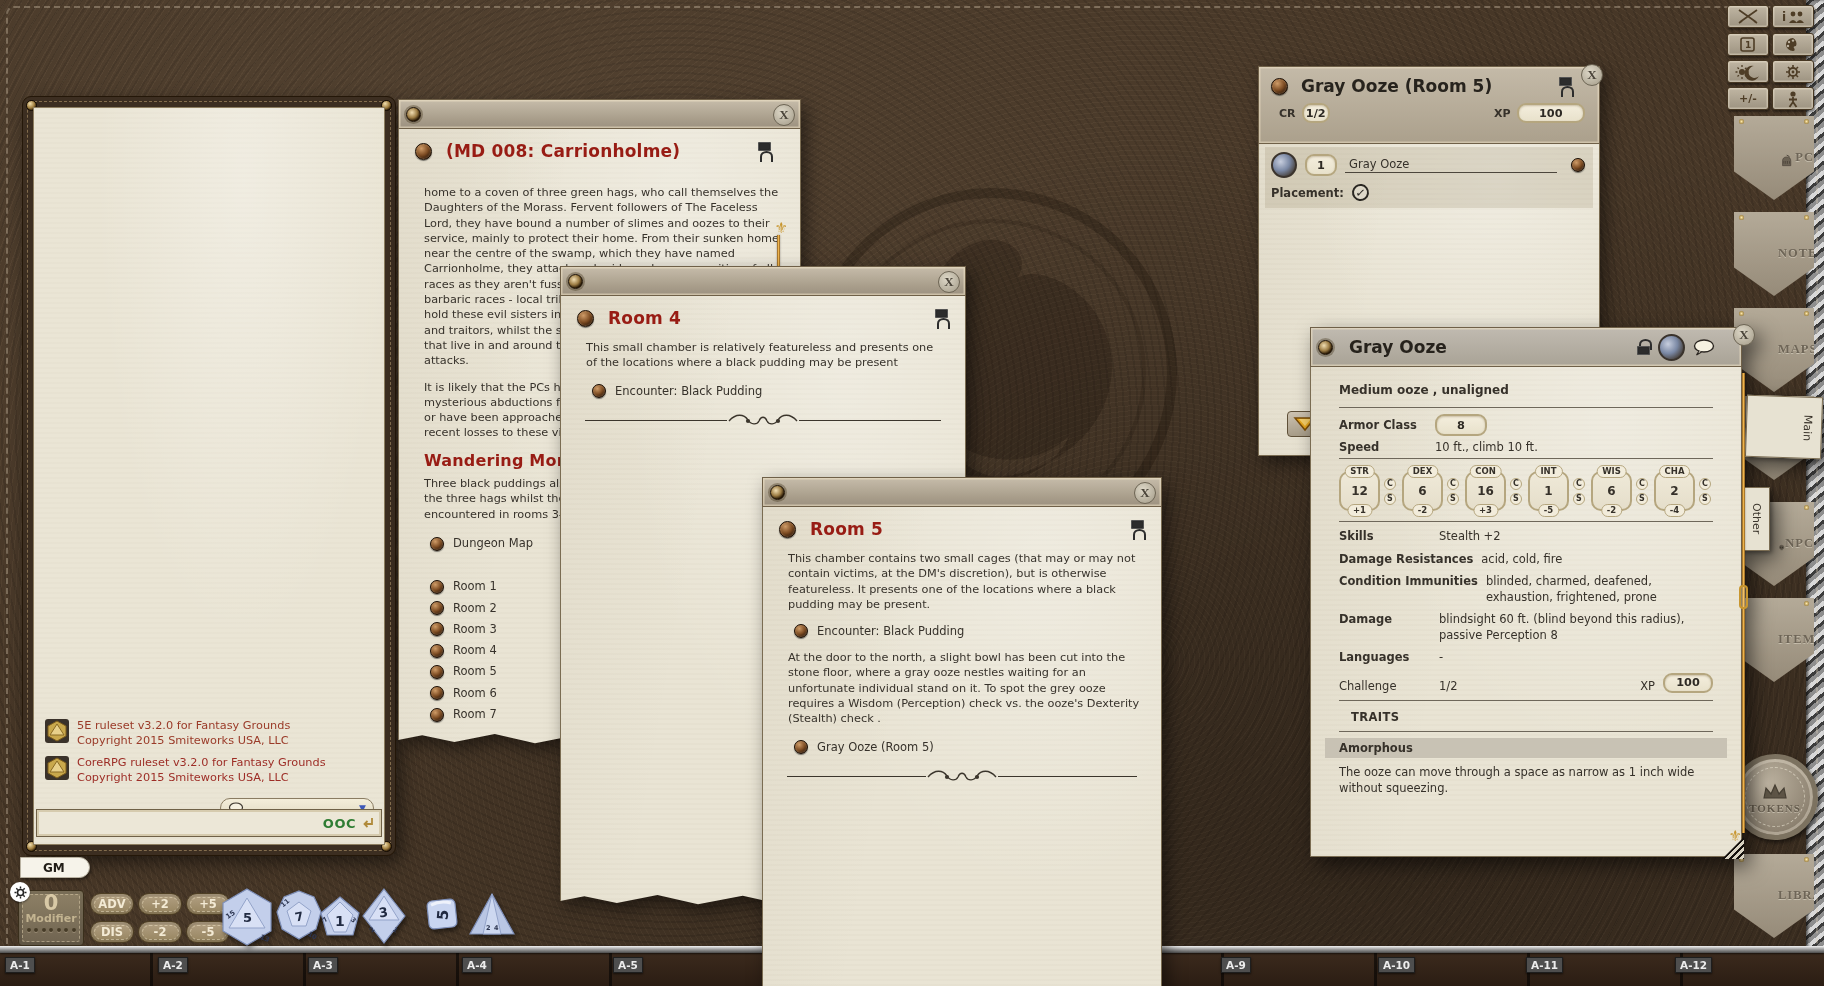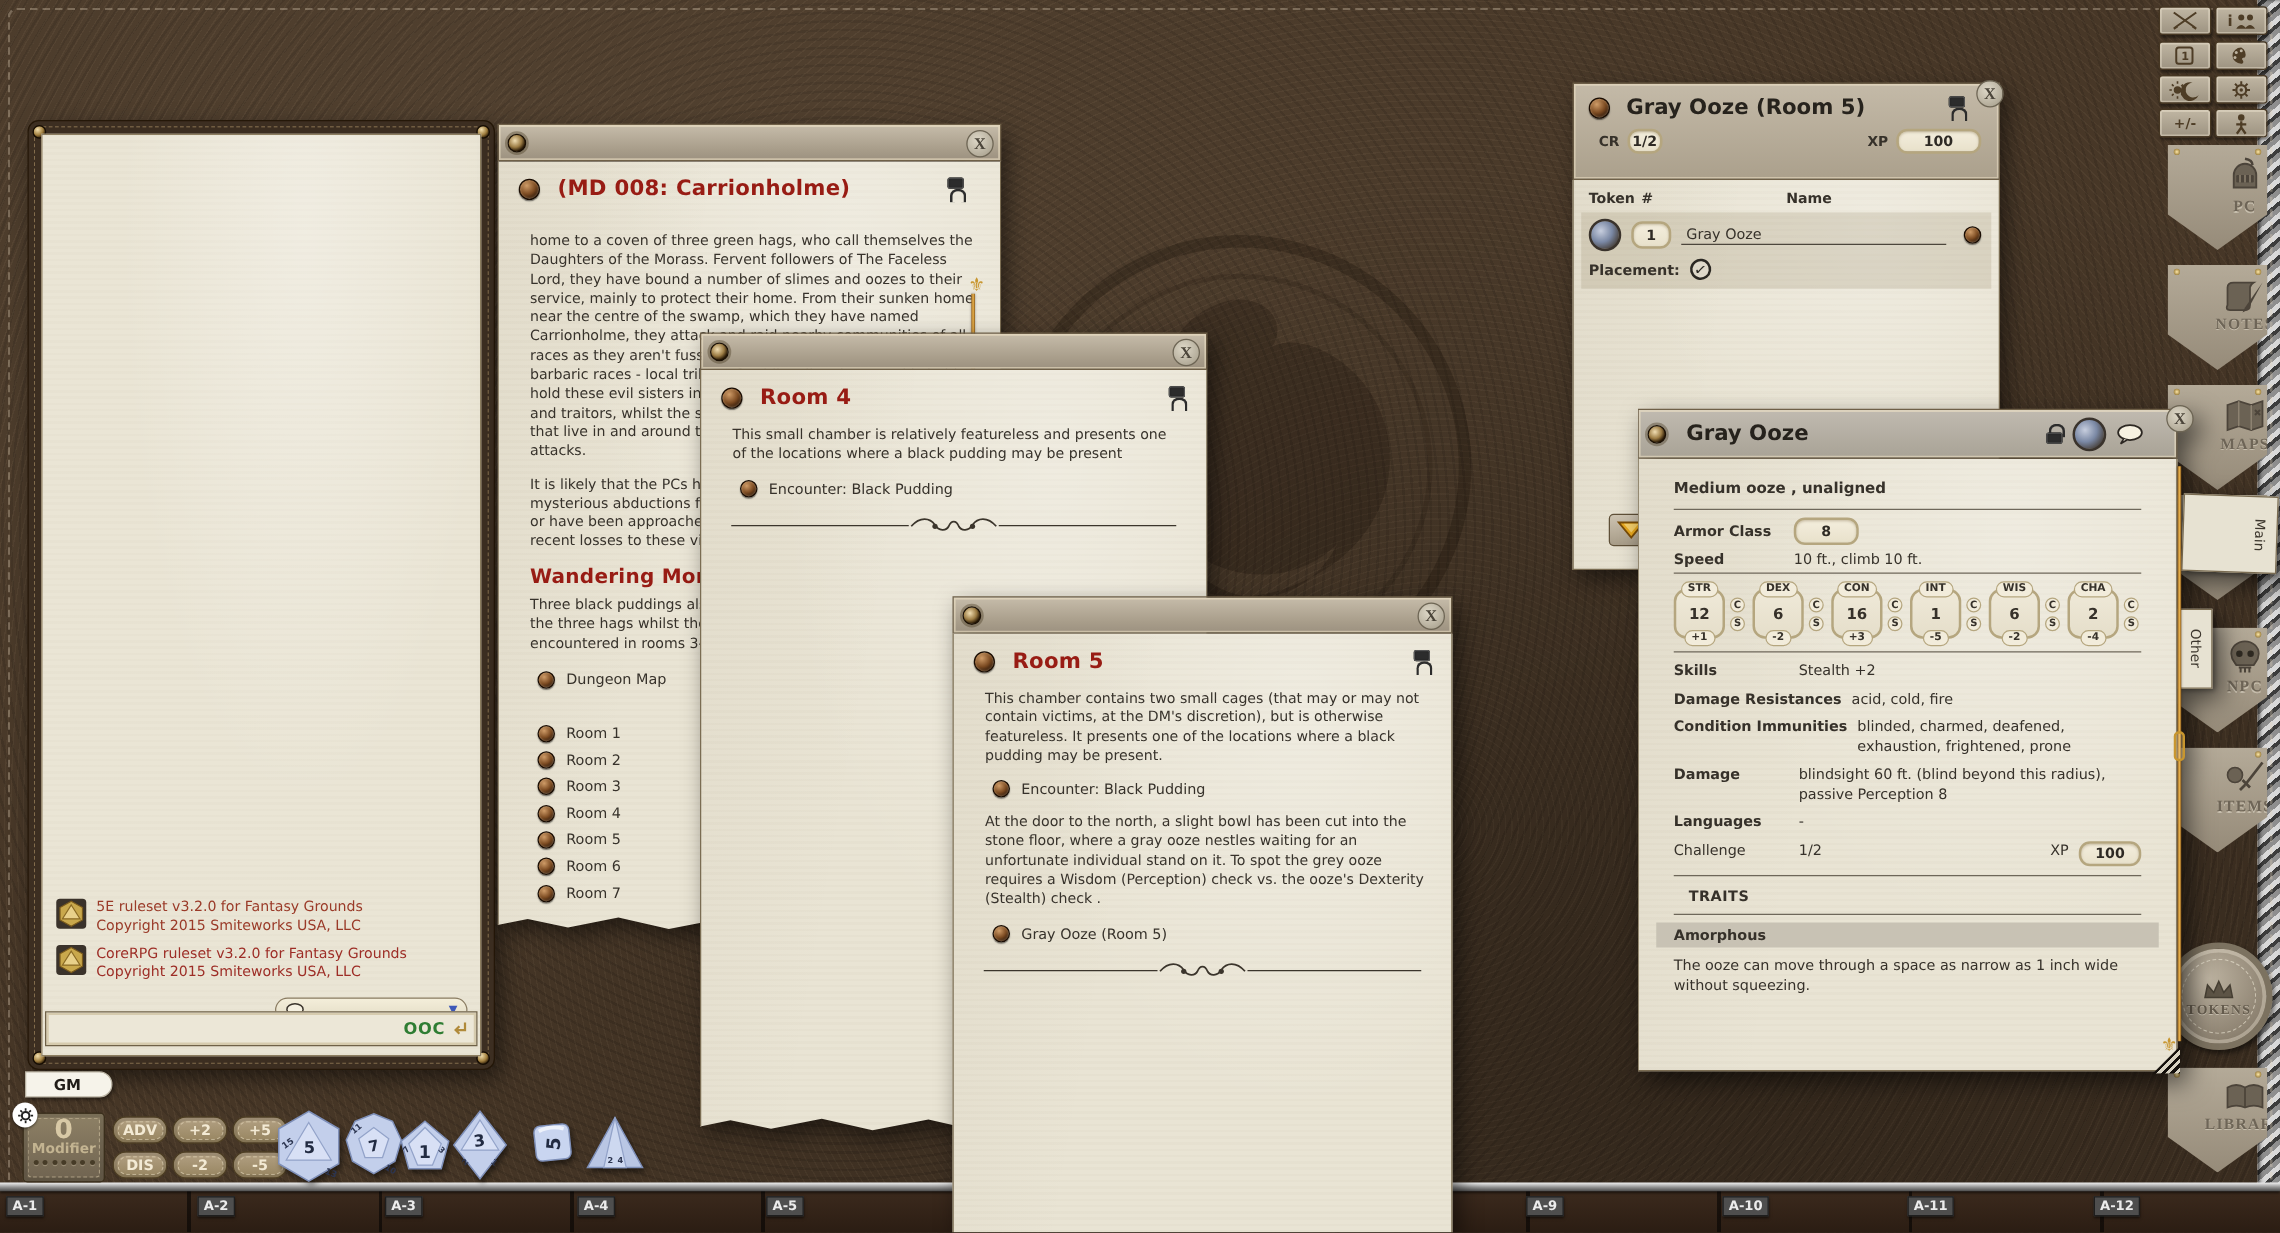--- a/index.html
+++ b/index.html
@@ -119,38 +119,38 @@
   .ab .abbr{position:absolute;top:-8px;left:50%;transform:translateX(-50%);
     background:#f2ecdb;border:1.5px solid #b5a67f;border-radius:8px;font-size:8.5px;font-weight:bold;padding:0 5px;line-height:11px;text-align:center;}
   .ab .mod{position:absolute;bottom:-8px;left:50%;transform:translateX(-50%);
     background:#f2ecdb;border:1.5px solid #b5a67f;border-radius:8px;font-size:8.5px;font-weight:bold;padding:0 5px;line-height:11px;}
   .ab .score{font-size:12px;font-weight:bold;}
   .cs{display:flex;flex-direction:column;gap:3px;justify-content:center;margin-right:2px;}
   .cs span{width:12px;height:12px;border:1.5px solid #b5a67f;border-radius:50%;background:#f2ecdb;
     font-size:8px;font-weight:bold;display:flex;align-items:center;justify-content:center;}
   .irow{display:flex;gap:8px;font-size:11.5px;line-height:15.5px;margin:7px 0;}
   .irow .lab{font-weight:bold;min-width:92px;flex:0 0 auto;}
-  .challenge-row{display:flex;align-items:flex-start;gap:8px;font-size:11.5px;margin:7px 0;}
+  .challenge-row{display:flex;align-items:flex-end;gap:8px;font-size:11.5px;margin:7px 0;}
   .traits-h{font-weight:bold;font-size:11.5px;padding:3px 0 3px 12px;letter-spacing:.4px;}
   .trait-band{margin:2px -14px 0 -14px;background:#c8c2b4;padding:3px 14px;font-weight:bold;font-size:11.5px;}
   .trait-text{font-size:11.5px;line-height:16px;margin-top:6px;}
   .tab{position:absolute;background:#e7e2d2;border:1px solid #7a6c52;display:flex;align-items:center;justify-content:center;
     box-shadow:2px 2px 4px rgba(0,0,0,.35);}
   .tab span{writing-mode:vertical-rl;font-size:11px;color:#3c362d;}
   .tab-main{right:-80px;top:69px;width:76px;height:62px;transform:rotate(2deg);justify-content:flex-end;padding-right:7px;}
   .tab-other{right:-28px;top:160px;width:28px;height:64px;}
   .grip{position:absolute;right:-2px;bottom:-2px;width:22px;height:22px;
     background:repeating-linear-gradient(135deg,#14100c 0 2.5px,#d8d2c2 2.5px 5px);
     clip-path:polygon(100% 0,100% 100%,0 100%);}
 
   
   .banner{position:absolute;left:1734px;width:80px;height:84px;z-index:2;
     background:linear-gradient(#b4aa98,#968b79);
     clip-path:polygon(0 0,100% 0,100% 66%,50% 100%,0 66%);
-    display:flex;flex-direction:column;align-items:center;
+    display:flex;flex-direction:row;align-items:center;
     filter:drop-shadow(2px 3px 3px rgba(0,0,0,.5));padding-left:44px;}
   .banner .nail{position:absolute;top:3px;width:5px;height:5px;border-radius:50%;background:radial-gradient(#ffe9a8,#7a5a18);}
   .banner .nail.l{left:5px}.banner .nail.r{right:5px}
   .banner .blabel{font-family:"Liberation Serif",serif;font-weight:bold;font-size:12.5px;letter-spacing:1px;
     color:#6e6557;text-shadow:0 1px 0 rgba(255,250,235,.4);margin-top:-2px;}
   .banner svg{margin-top:8px;}
   .medallion{position:absolute;left:1732px;top:754px;width:86px;height:86px;border-radius:50%;z-index:2;
     background:radial-gradient(circle at 40% 32%,#bcb2a0,#8d8271 70%,#6e6453);
     border:5px solid #7c7260;box-shadow:2px 3px 4px rgba(0,0,0,.5), inset 0 0 0 3px rgba(245,238,220,.35);
     display:flex;flex-direction:column;align-items:center;justify-content:center;}
@@ -546,25 +546,20 @@
       </div>
       <div class="enc-cr-row">
         <span>CR</span>
         <span class="vbox" style="width:32px;height:20px">1/2</span>
         <span style="margin-left:158px">XP</span>
         <span class="vbox" style="width:78px;height:20px">100</span>
       </div>
       <div class="xbtn" style="right:-4px;top:-3px">X</div>
     </div>
     <div class="body" style="height:312px">
-      <div class="enc-cols">
-        <span style="width:42px">Token</span>
-        <span style="width:116px">#</span>
-        <span>Name</span>
-      </div>
       <div class="enc-band">
         <div class="enc-row">
           <div class="token-circle"></div>
           <span class="vbox" style="width:32px;height:22px">1</span>
           <span class="name-line">Gray Ooze</span>
           <i class="stud" style="margin-left:auto"></i>
         </div>
         <div class="placement-row">
           <span>Placement:</span>
           <span class="checkcirc">✓</span>

